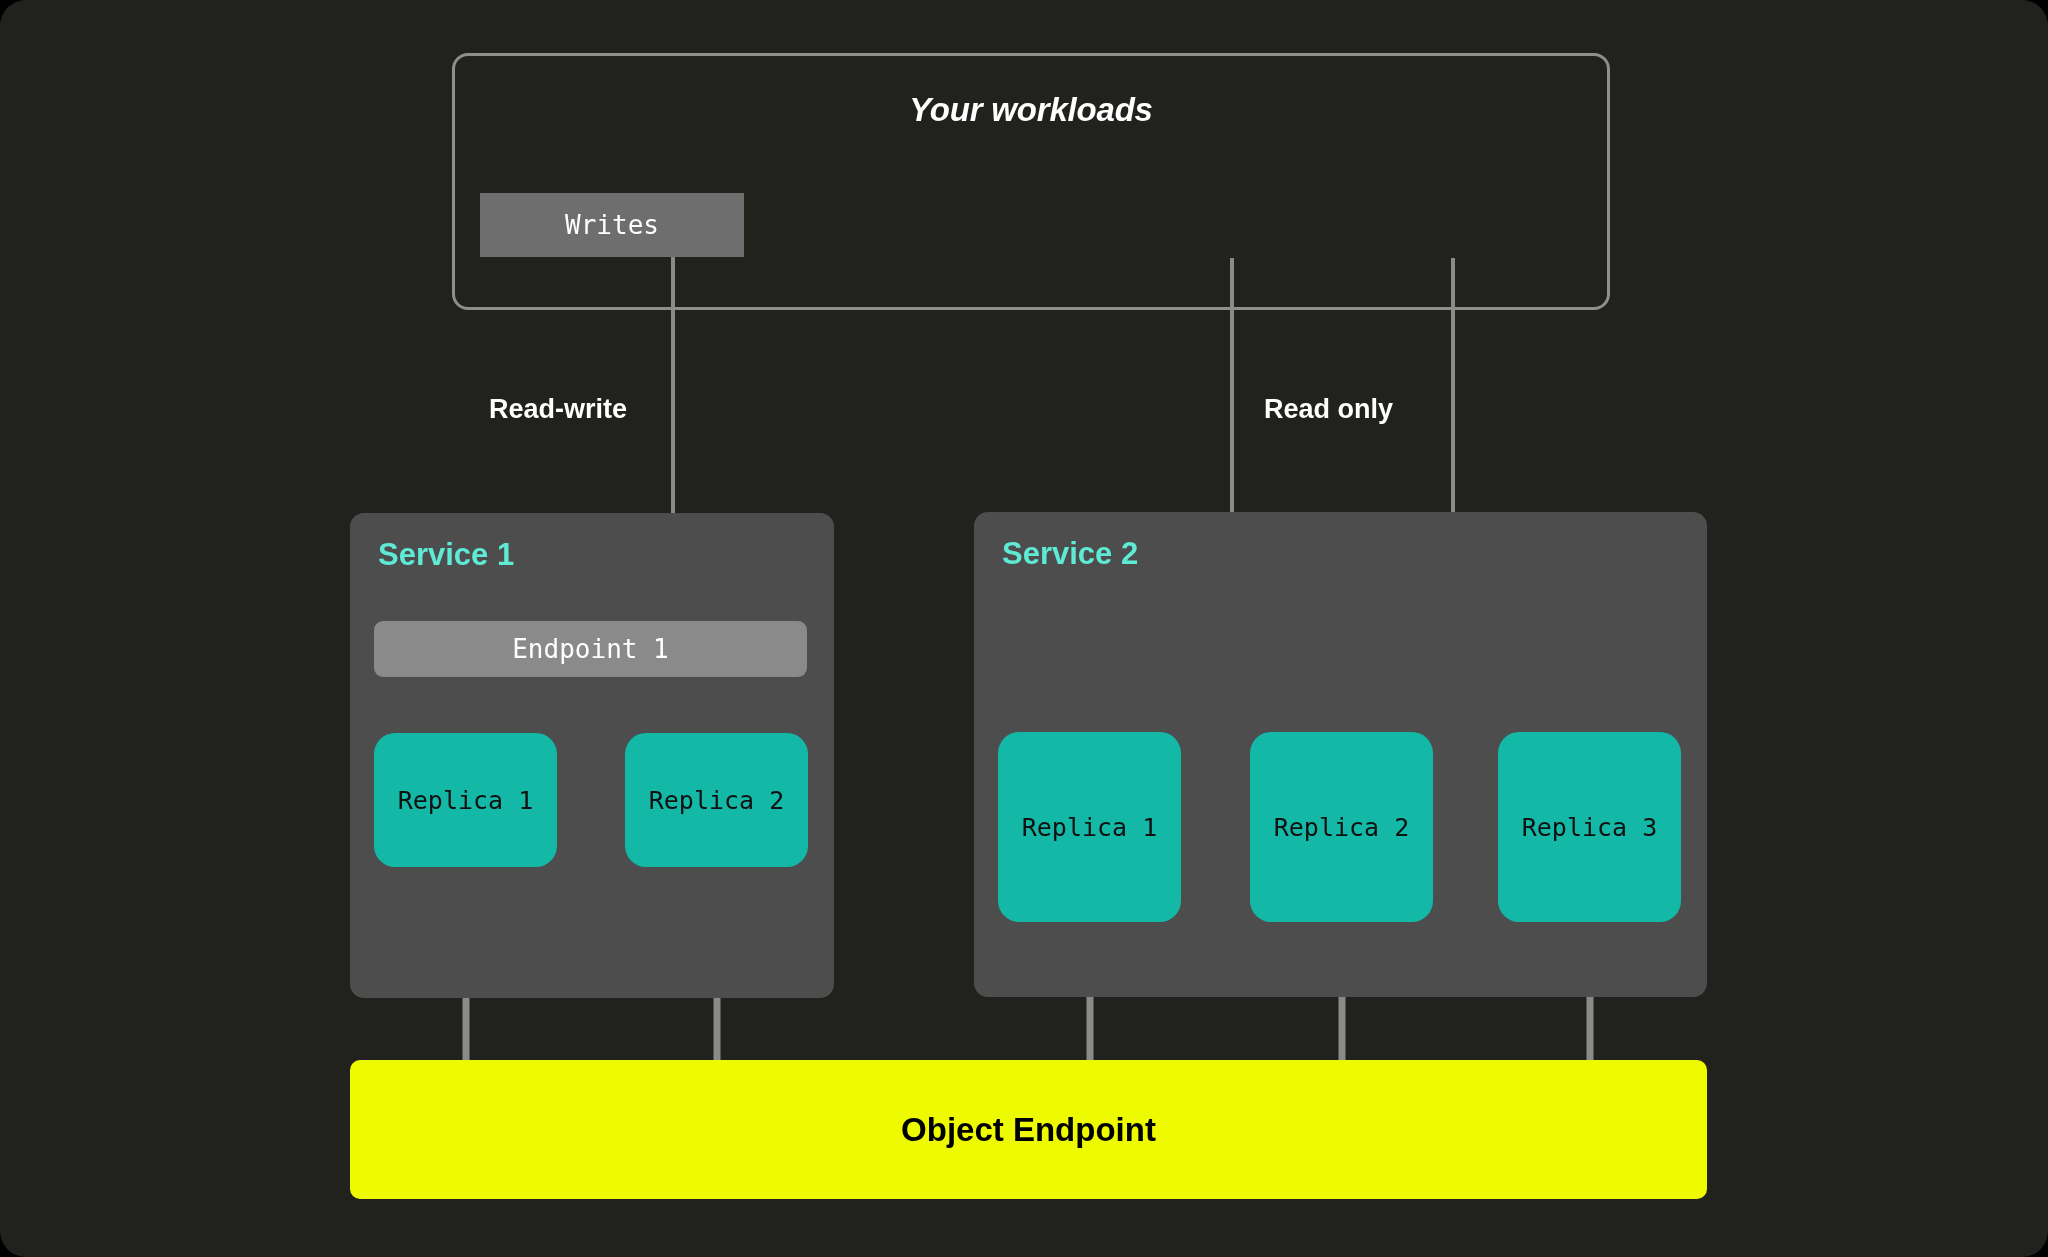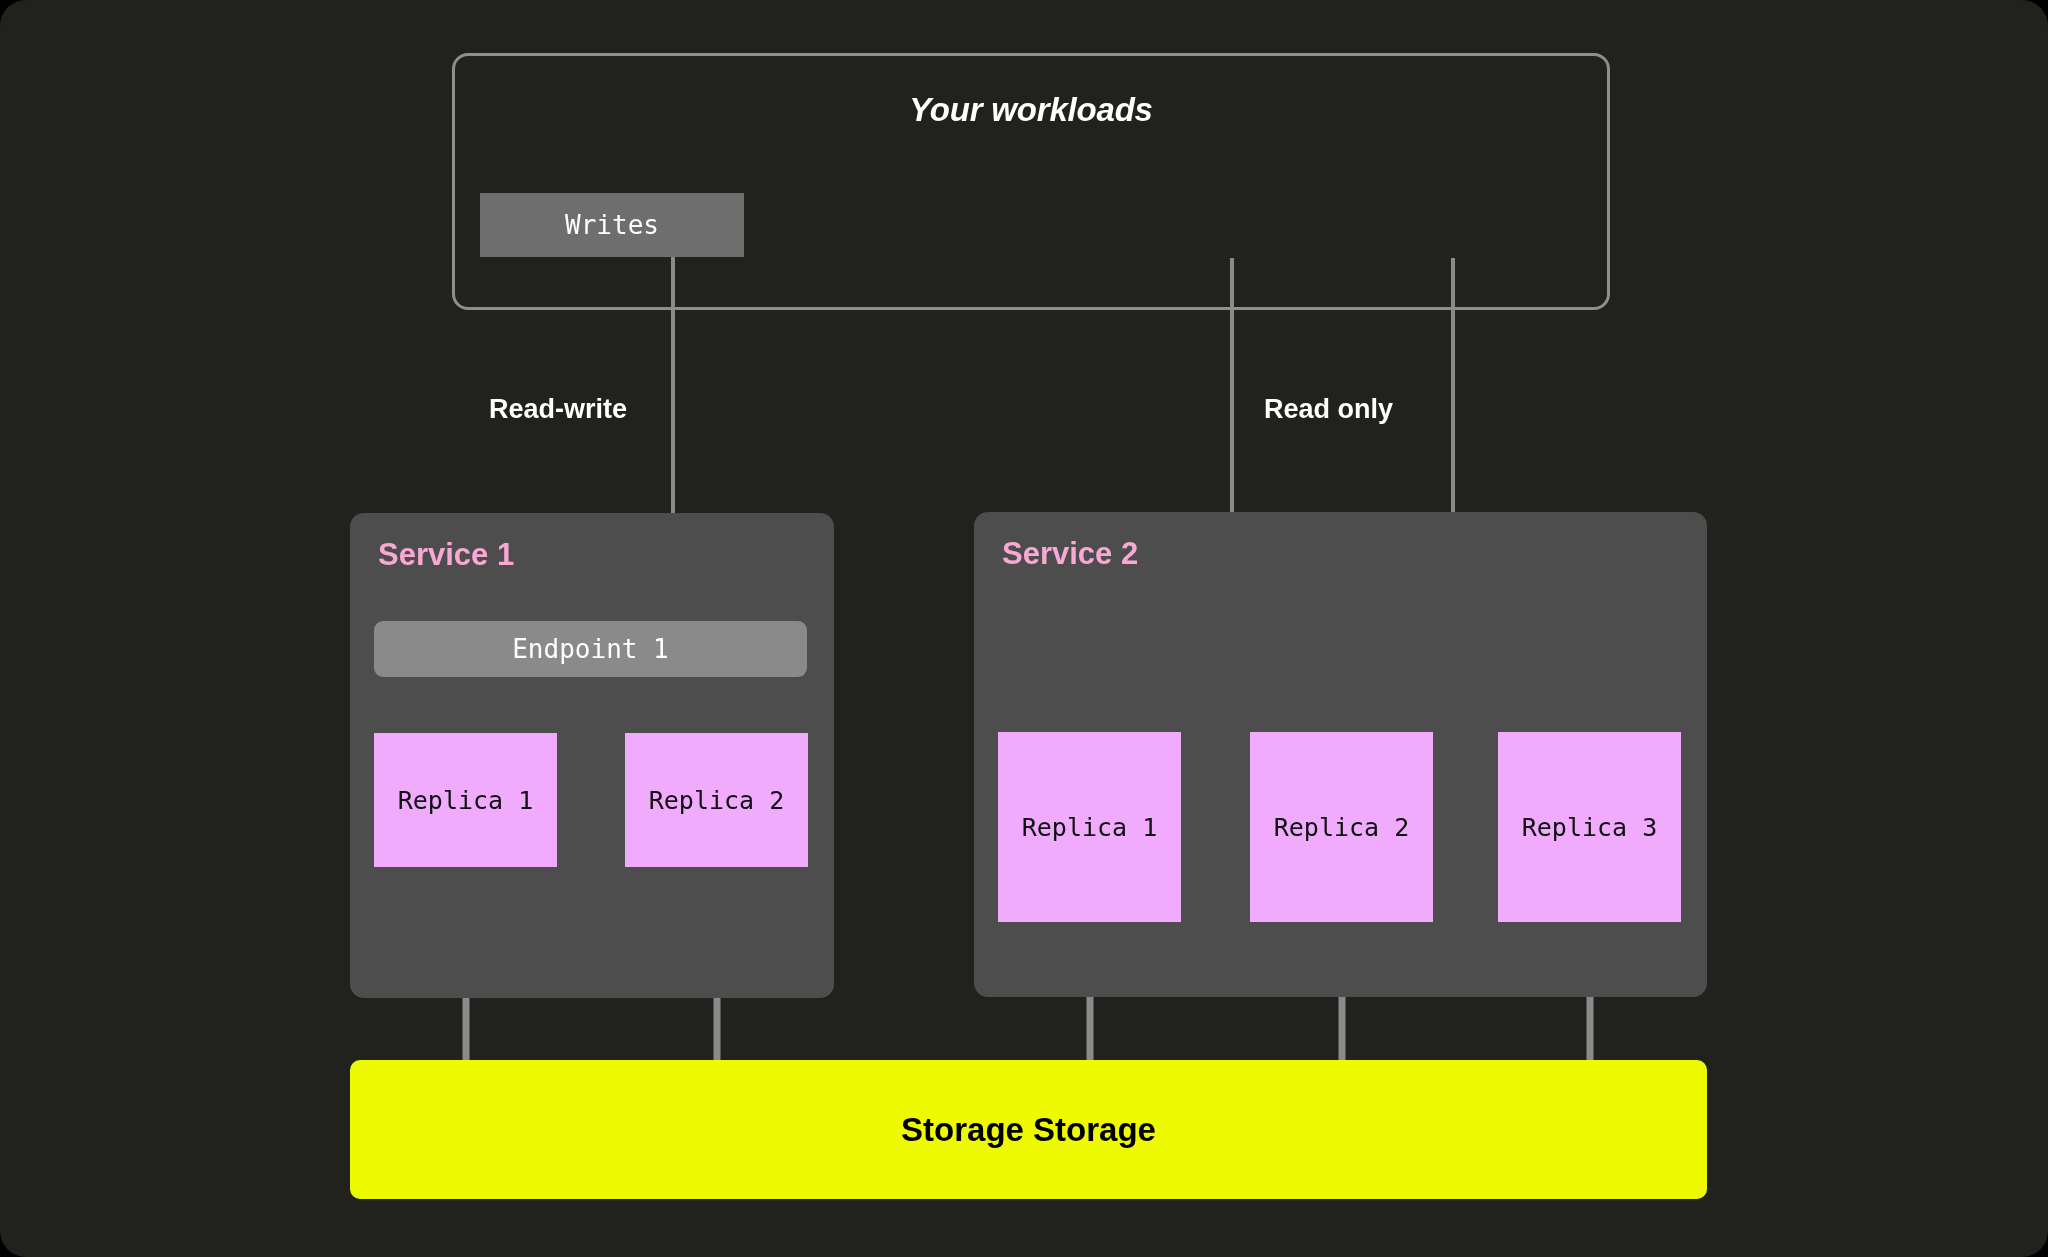--- a/index.html
+++ b/index.html
@@ -81,43 +81,43 @@
     background: #4d4d4d;
     border-radius: 14px;
     box-sizing: border-box;
   }
   .service-1 { left: 350px; top: 513px; width: 484px; height: 485px; }
   .service-2 { left: 974px; top: 512px; width: 733px; height: 485px; }
   .service-title {
     position: absolute;
     left: 28px;
     top: 24px;
-    color: #f9a8d4;
+    color: #5eead4;
     font-size: 31px;
     font-weight: bold;
   }
   .endpoint {
     position: absolute;
     background: #8a8a8a;
     border-radius: 9px;
     color: #ffffff;
     font-family: "DejaVu Sans Mono", "Liberation Mono", monospace;
     font-size: 26px;
     display: flex;
     align-items: center;
     justify-content: center;
     box-sizing: border-box;
   }
   .endpoint-1 { left: 24px; top: 108px; width: 433px; height: 56px; }
   .endpoint-2 { left: 24px; top: 108px; width: 683px; height: 56px; }
 
   .replica {
     position: absolute;
-    background: #f0abfc;
-    border-radius: 0;
+    background: #14b8a6;
+    border-radius: 21px;
     color: #111111;
     font-family: "DejaVu Sans Mono", "Liberation Mono", monospace;
     font-size: 25px;
     display: flex;
     align-items: center;
     justify-content: center;
     box-sizing: border-box;
   }
   .s1-r1 { left: 24px; top: 220px; width: 183px; height: 134px; }
   .s1-r2 { left: 275px; top: 220px; width: 183px; height: 134px; }
@@ -200,16 +200,16 @@
     </div>
     <div class="replica s2-r2">
       <span>Replica 2</span>
     </div>
     <div class="replica s2-r3">
       <span>Replica 3</span>
     </div>
   </div>
 
   <div class="object-storage">
-    <span>Storage Storage</span>
+    <span>Object Endpoint</span>
   </div>
 
 </div>
 
 </body></html>

